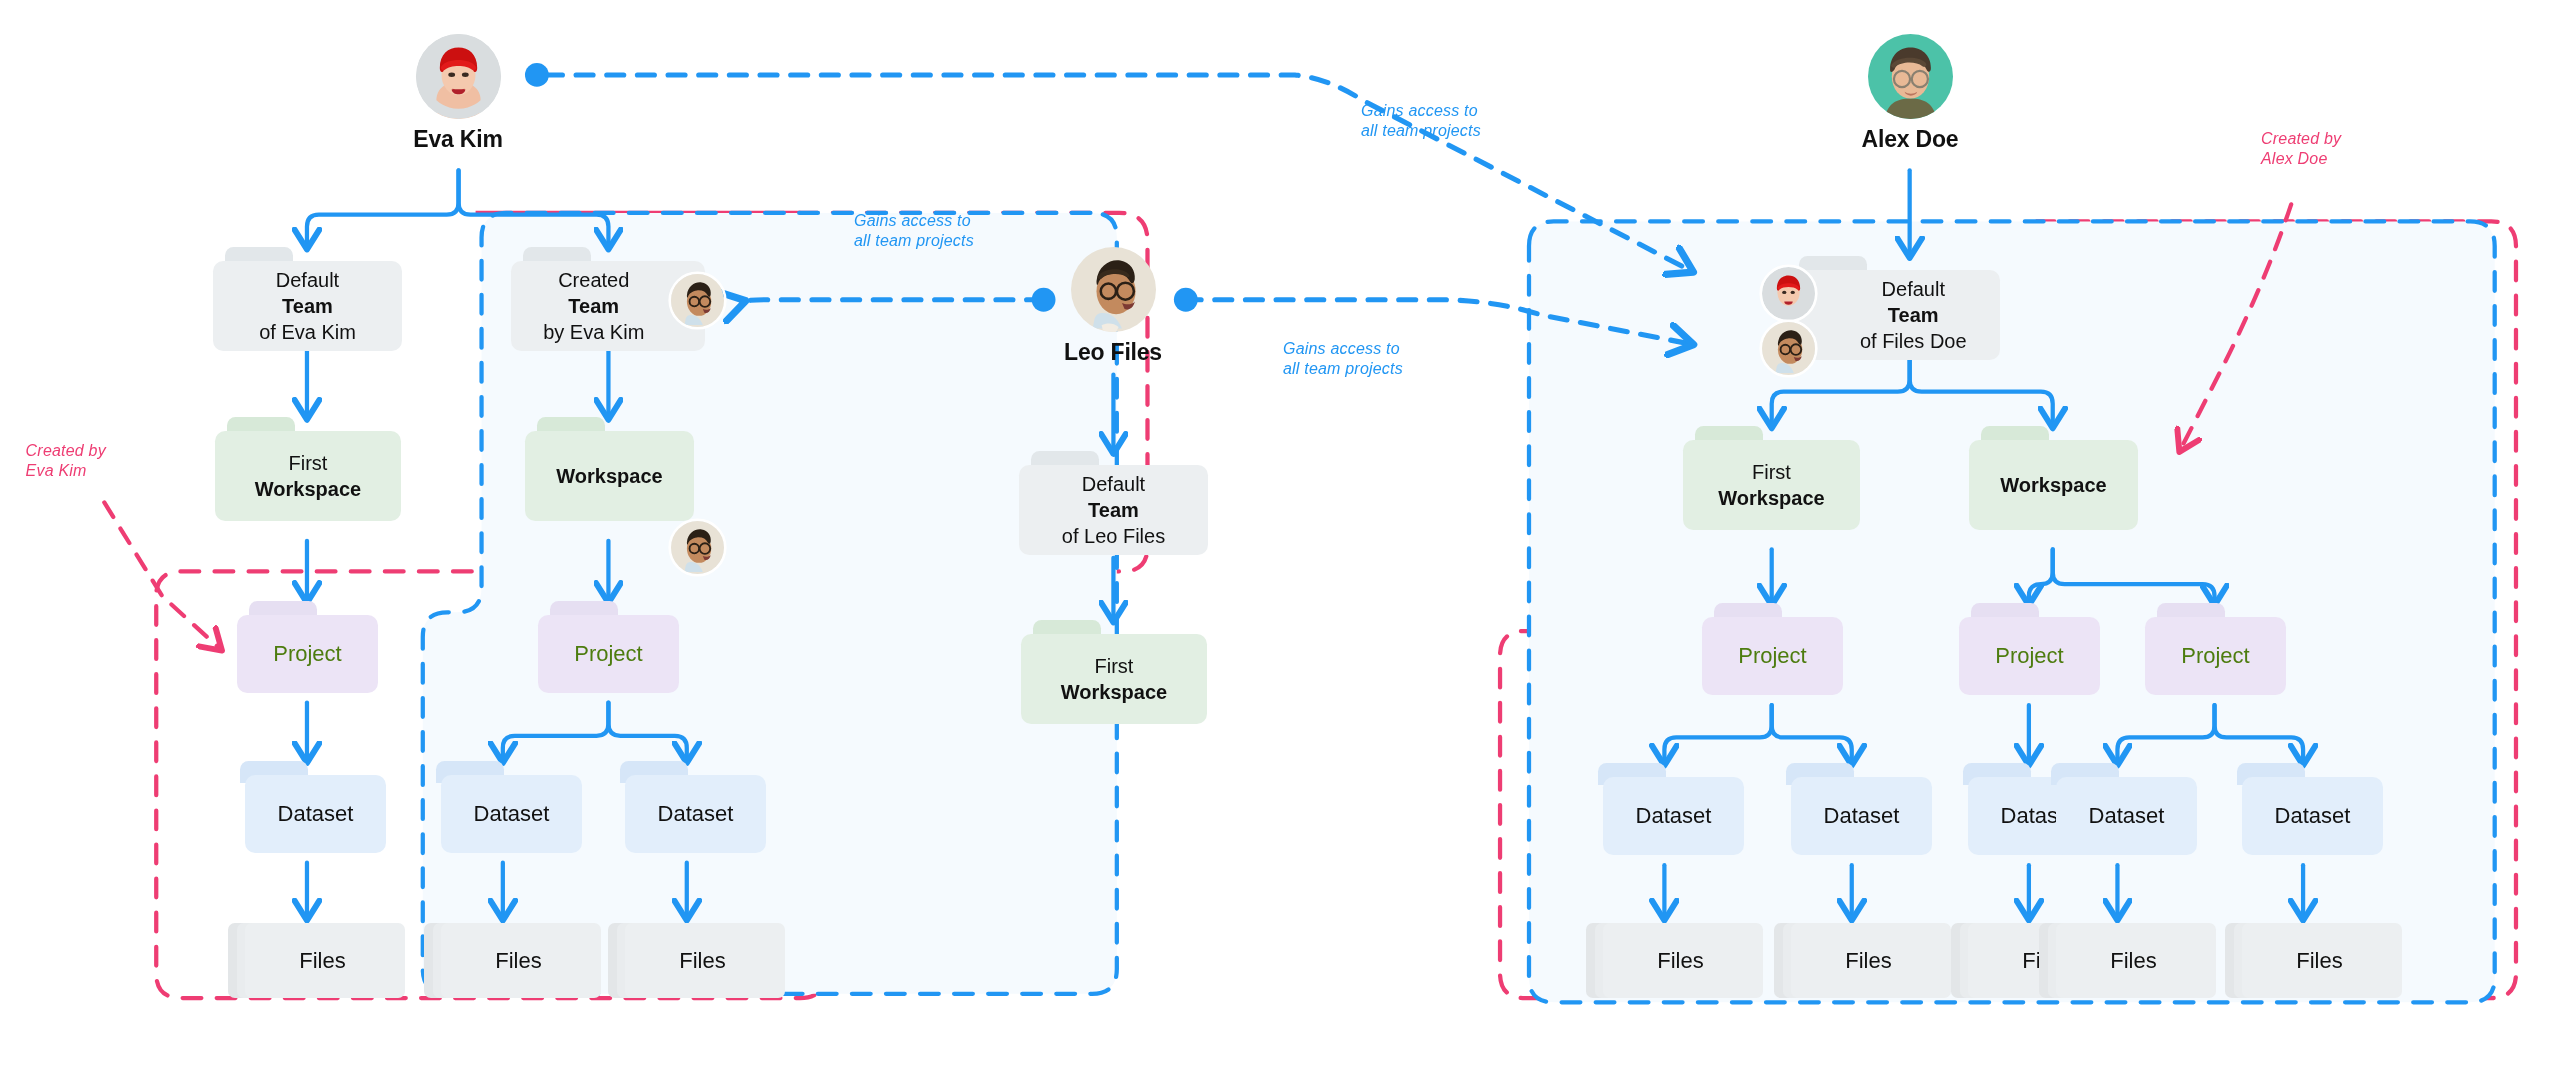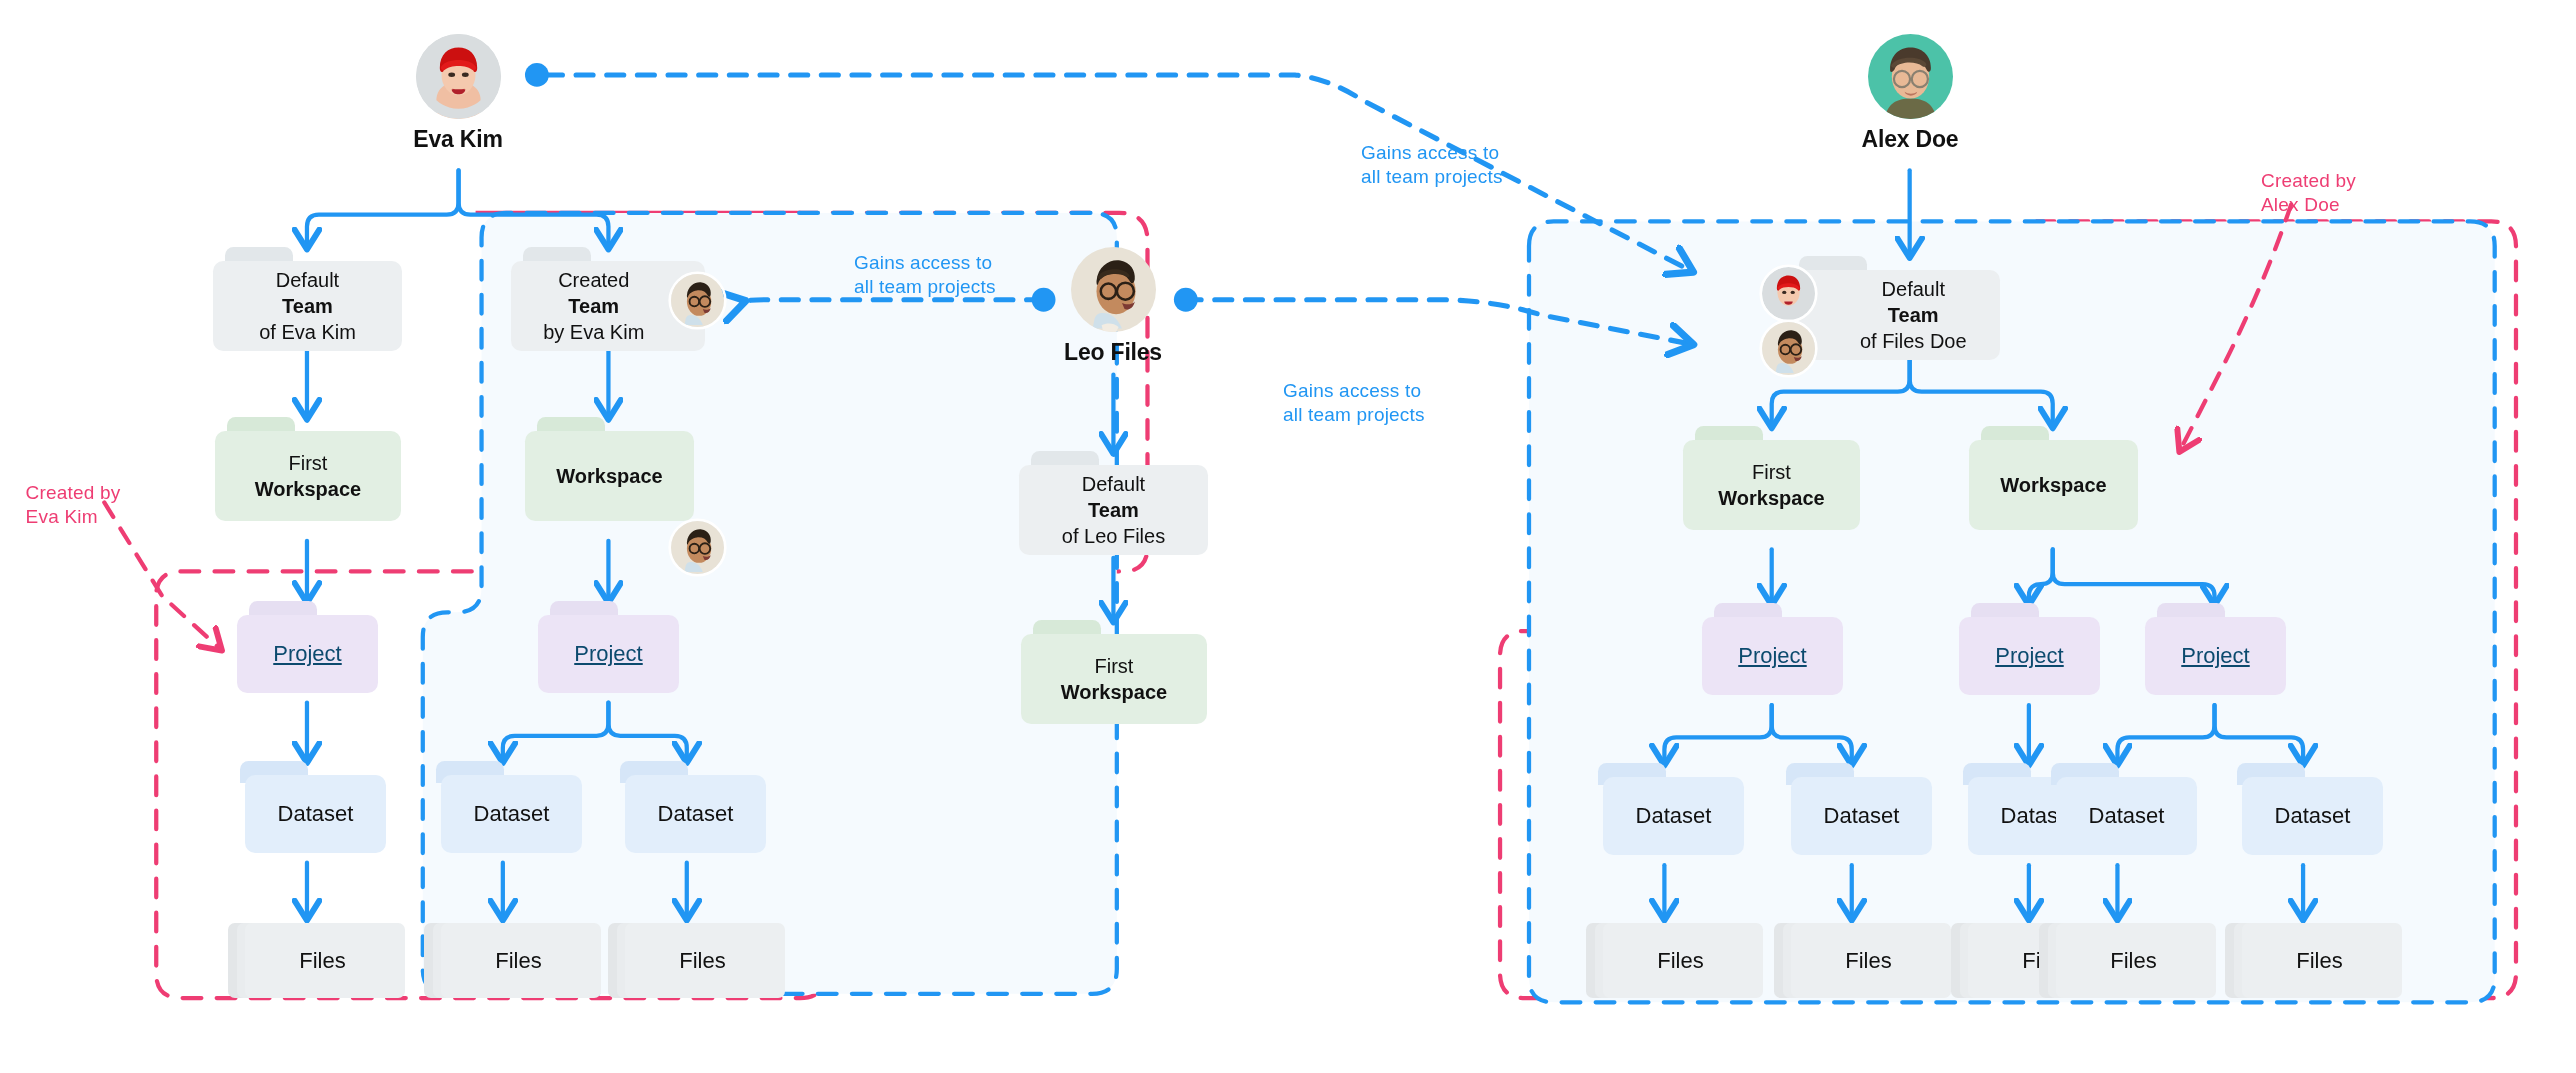--- a/index.html
+++ b/index.html
@@ -22,41 +22,41 @@
   
   .node{position:absolute;z-index:4;}
   .node .tab{position:absolute;left:12px;top:0;width:68px;height:22px;
       border-radius:8.5px 8.5px 0 0;}
   .node .body{position:absolute;left:0;top:13.6px;right:0;bottom:0;
       border-radius:10.2px;display:flex;align-items:center;justify-content:center;
       text-align:center;line-height:1.3;box-sizing:border-box;padding:3.4px 8.5px;}
   .node .body span{display:block;}
   .t-team  .tab{background:#e2e7ea;} .t-team  .body{background:#eceff1;color:#111;}
   .t-ws    .tab{background:#d7e9d8;} .t-ws    .body{background:#e2efe3;color:#111;}
-  .t-prj   .tab{background:#e6dff2;} .t-prj   .body{background:#ece4f6;color:#0c4a6e;text-decoration:underline;}
+  .t-prj   .tab{background:#e6dff2;} .t-prj   .body{background:#ece4f6;color:#4d7c0f;}
   .t-ds    .tab{background:#d6e6f8;} .t-ds    .body{background:#e2eefb;color:#111;margin-left:17px;}
 
   
   .files{position:absolute;z-index:4;}
   .files .sheet{position:absolute;top:5.1px;width:100%;height:75px;
       background:#eceff1;border-radius:6.8px;}
   .files .s1{left:0;background:#e3e6e8;}
   .files .s2{left:8.5px;background:#e9ecee;}
   .files .s3{left:17px;background:#eceff1;}
   .files .lbl{position:absolute;left:0;top:5.1px;width:100%;height:75px;
       display:flex;align-items:center;justify-content:center;
       font-size:22px;color:#111;padding-left:29px;box-sizing:border-box;}
 
   
   .badge{position:absolute;border-radius:50%;overflow:hidden;z-index:7;
       box-shadow:0 0 0 2.6px #fff;}
 
   
-  .note{position:absolute;z-index:7;font-size:19px;
-      line-height:1.28;white-space:pre-line;letter-spacing:0.2px;margin-top:40px;}
+  .note{position:absolute;z-index:7;font-style:italic;font-size:16px;
+      line-height:1.28;white-space:pre-line;letter-spacing:0.2px;}
   .note.blue{color:#2196f3;}
   .note.pink{color:#ee3d73;}
 
   .lbl-19{font-size:20px;} .lbl-26{font-size:22px;}
 </style>
 </head>
 <body>
 
 <div id="stage">
 

